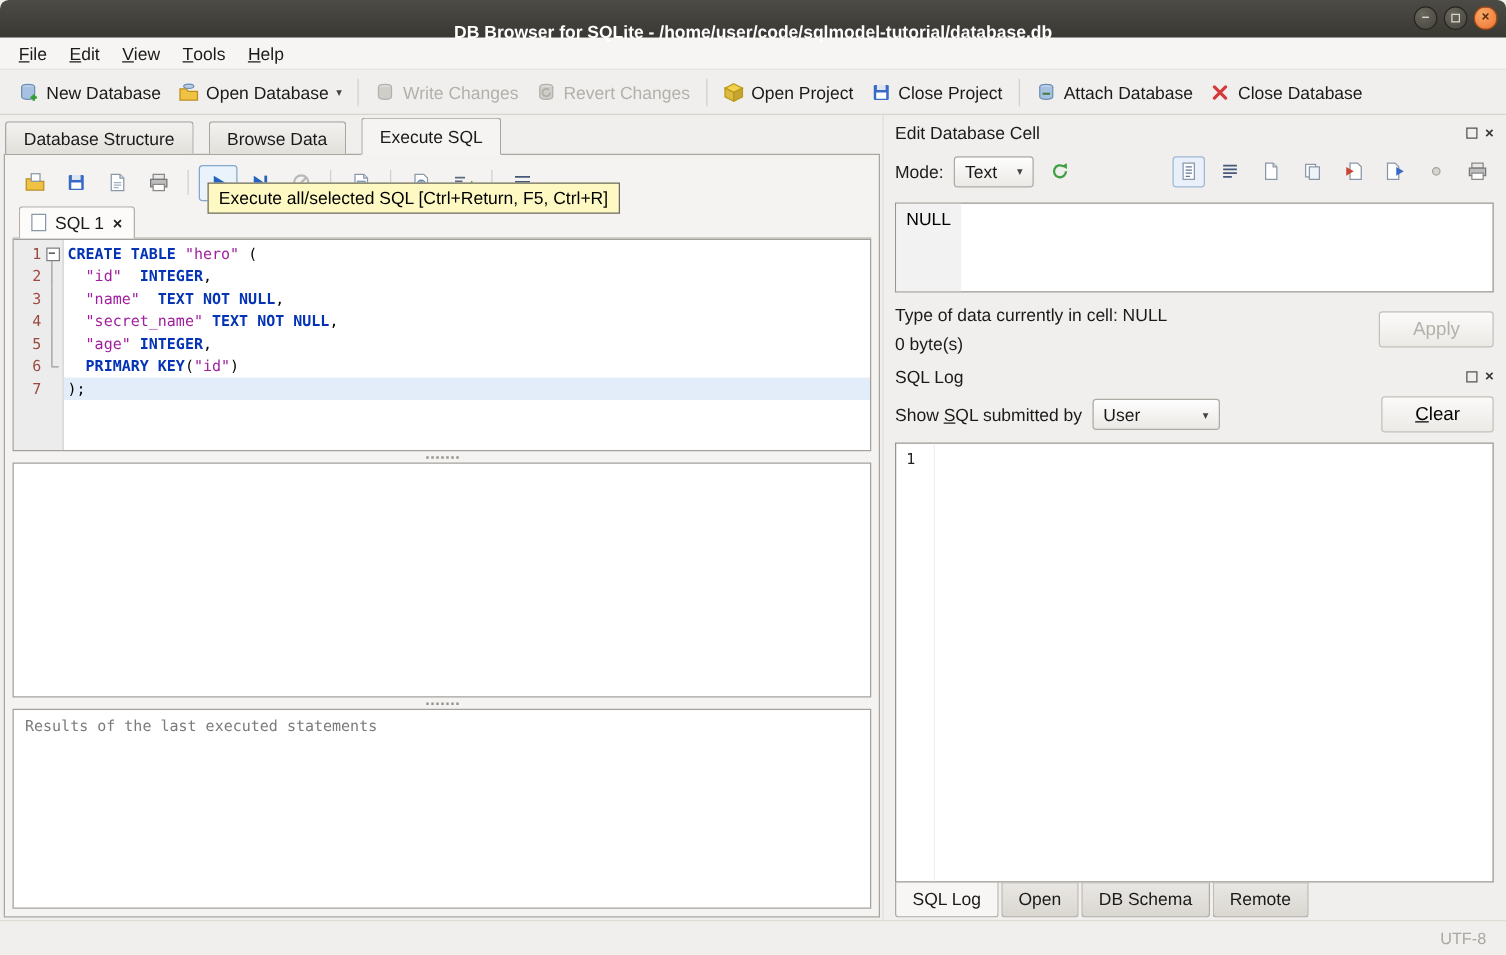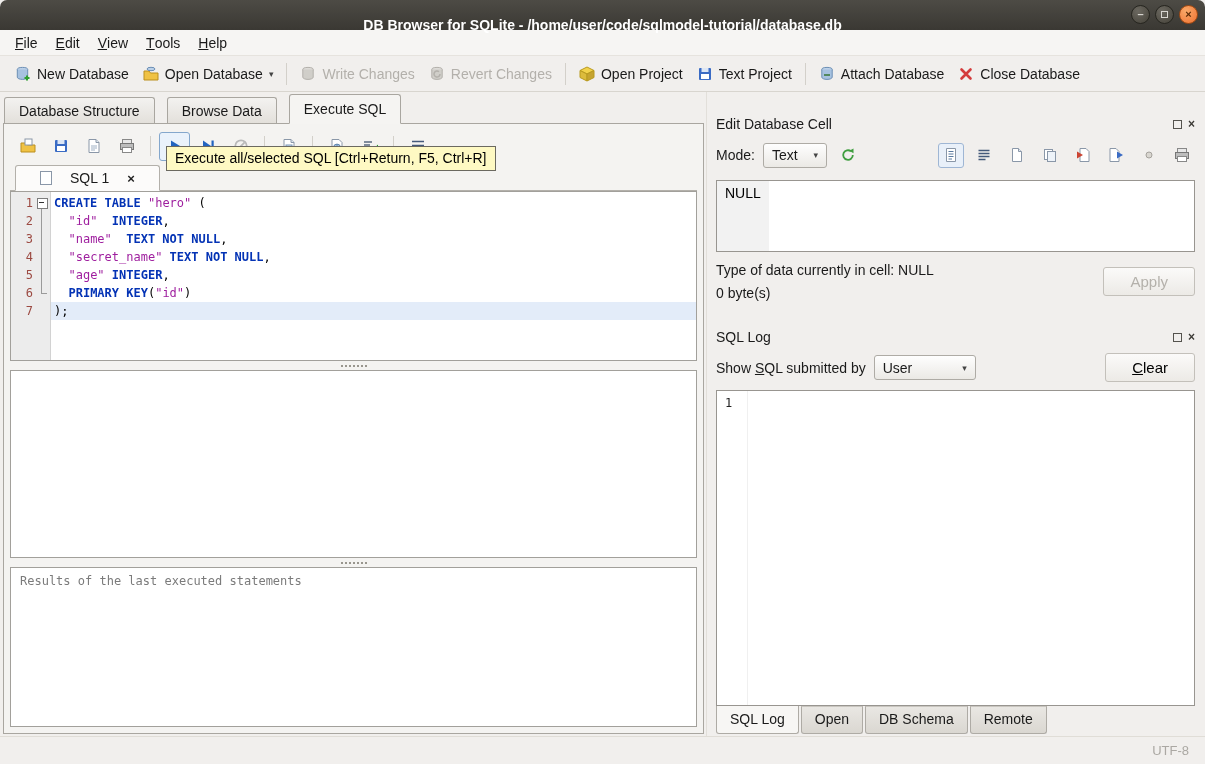--- a/index.html
+++ b/index.html
@@ -43,21 +43,21 @@
   .sql-toolbar { height:34px; display:flex; align-items:center; gap:2px; padding:0 2px; flex:none; }
   .icon-btn { width:31px; height:29px; display:flex; align-items:center; justify-content:center; border-radius:3px; cursor:default; }
   .icon-btn.focused { border:1px solid #84a7cc; background:#eaf2fb; }
   .tb2-sep { width:1px; height:20px; background:#d3d0ca; margin:0 6px; }
 
   
   .tooltip { position:absolute; left:162px; top:22px; z-index:10; background:#fef9c3; border:1px solid #6b6960; padding:3px 8px 4px 8px; font-size:14px; color:#000; white-space:nowrap; }
 
   
   .subtab-row { height:28px; flex:none; display:flex; align-items:flex-end; padding-left:5px; border-bottom:1px solid #b3b0aa; }
-  .subtab { display:flex; align-items:center; gap:18px; height:26px; padding:0 24px; background:#fcfbfa; border:1px solid #b3b0aa; border-bottom:1px solid #fcfbfa; border-radius:3px 3px 0 0; margin-bottom:-1px; cursor:default;justify-content:center; }
+  .subtab { display:flex; align-items:center; gap:7px; height:26px; padding:0 9px; background:#fcfbfa; border:1px solid #b3b0aa; border-bottom:1px solid #fcfbfa; border-radius:3px 3px 0 0; margin-bottom:-1px; cursor:default;justify-content:center; }
   .subtab-close { font-weight:bold; font-size:13px; line-height:13px; color:#222; cursor:default; }
   .subtab-doc { width:12px; height:14px; background:#fff; border:1px solid #8a97a8; display:block; }
 
   
   .editor { height:170px; flex:none; border:1px solid #a2a09b; background:#fff; position:relative; overflow:hidden; font-family:"DejaVu Sans Mono", monospace; font-size:12px; line-height:18px; padding-top:2px; cursor:text; }
   .gutter-bg { position:absolute; left:0; top:0; bottom:0; width:40px; background:#ececec; border-right:1px solid #d2d2d2; }
   .ed-line { display:flex; height:18px; position:relative; }
   .ln { width:22px; text-align:right; color:#9c4a42; position:relative; z-index:1; flex:none; }
   .fold { width:18px; height:18px; position:relative; z-index:1; flex:none; }
   .fold.box::before { content:""; position:absolute; left:4px; top:4px; width:9px; height:9px; background:#fff; border:1px solid #7d7d7d; }
@@ -71,21 +71,21 @@
   .tok-id { color:#9f1f9f; }
   .tok-pl { color:#000; }
 
   
   .splitter { height:9px; flex:none; display:flex; align-items:center; justify-content:center; cursor:row-resize; }
   .splitter .dots { width:26px; border-top:2px dotted #99968e; }
   .pane-grid { height:188px; flex:none; border:1px solid #a2a09b; background:#fff; }
   .pane-results { flex:1; border:1px solid #a2a09b; background:#fff; padding:6px 9px; color:#7b7b7b; font-family:"DejaVu Sans Mono", monospace; font-size:12px; }
 
   
-  .dock-header { display:flex; align-items:center; height:24px; margin-top:20px; flex:none; }
+  .dock-header { display:flex; align-items:center; height:24px; margin-top:2px; flex:none; }
   .dock-btns { margin-left:auto; display:flex; gap:6px; align-items:center; }
   .dock-float { width:9px; height:9px; border:1px solid #55534e; display:block; }
   .dock-close { font-size:12px; line-height:12px; font-weight:bold; color:#3c3a36; }
 
   .mode-row { display:flex; align-items:center; gap:8px; height:34px; margin:2px 0 8px 0; flex:none; }
   .combo { height:25px; border:1px solid #aeaba5; border-radius:3px; background:linear-gradient(#fefefe,#ebe9e5); display:flex; align-items:center; padding:0 8px; gap:16px; cursor:default; }
   .combo.user { min-width:102px; justify-content:space-between; }
   .mini-btn { width:26px; height:25px; display:flex; align-items:center; justify-content:center; border-radius:3px; cursor:default; }
   .mini-btn.pressed { border:1px solid #9fb6d4; background:#e9f0f9; }
   .cell-icon-group { margin-left:auto; display:flex; gap:7px; align-items:center; }
@@ -184,21 +184,21 @@
       <path d="M15 4.5v7L8 15V8z" fill="#c6a430" stroke="#b99a1f"></path>
     </svg>
     <span>Open Project</span>
   </div>
   <div class="tb-btn">
     <svg class="icon16" viewBox="0 0 16 16">
       <rect x="2" y="2" width="12" height="12" rx="1" fill="#3a6bc4"></rect>
       <rect x="4.5" y="2" width="7" height="4" fill="#dce6f5"></rect>
       <rect x="4" y="8" width="8" height="5" fill="#fff"></rect>
     </svg>
-    <span>Text Project</span>
+    <span>Close Project</span>
   </div>
   <div class="tb-sep"></div>
   <div class="tb-btn">
     <svg class="icon16" viewBox="0 0 16 16">
       <ellipse cx="8" cy="3.6" rx="5.2" ry="2.2" fill="#bcd1e8" stroke="#6c8fb5"></ellipse>
       <path d="M2.8 3.6v7.6c0 1.2 2.3 2.2 5.2 2.2s5.2-1 5.2-2.2V3.6" fill="#a7c2e0" stroke="#6c8fb5"></path>
       <path d="M5 9l6 0" stroke="#3f7a3f" stroke-width="1.6"></path>
     </svg>
     <span>Attach Database</span>
   </div>

